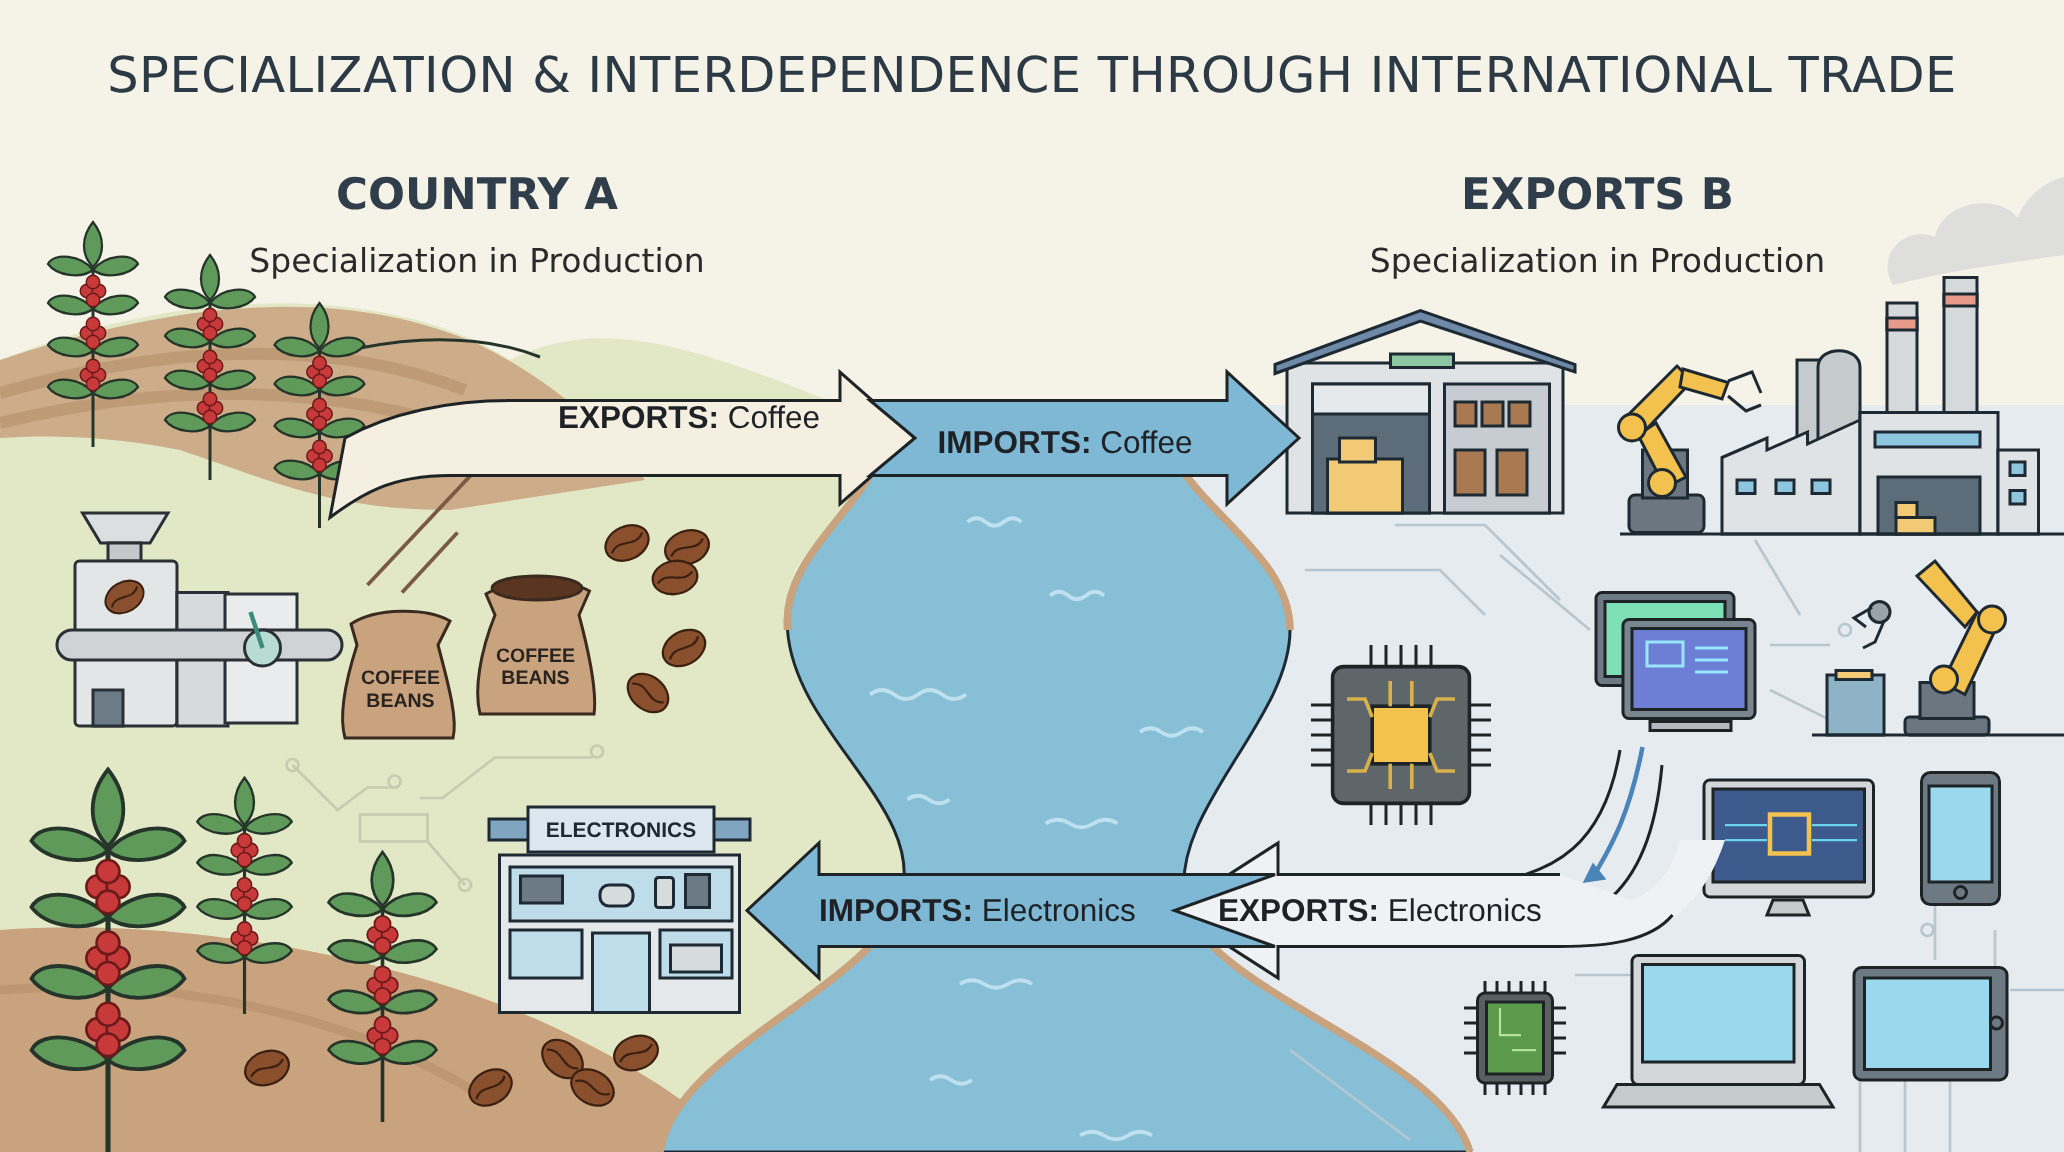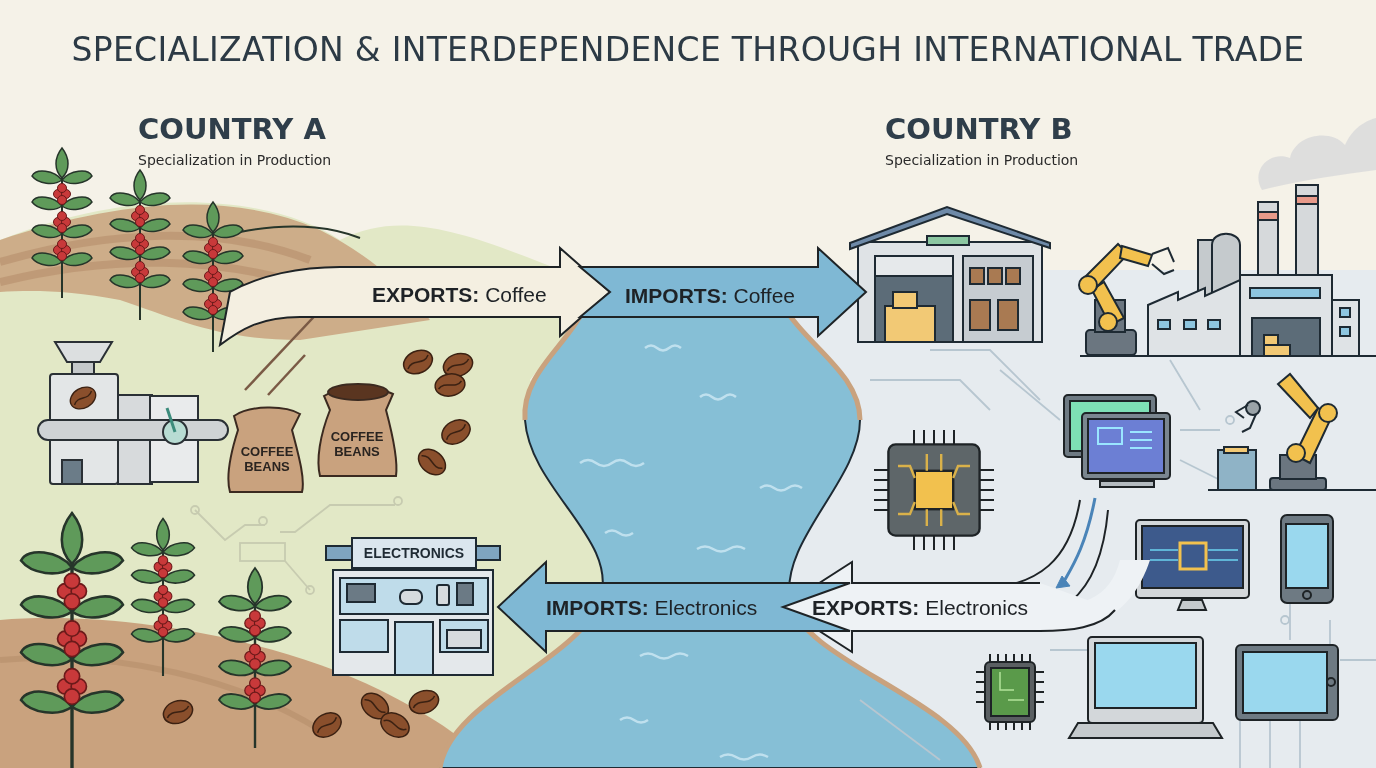--- a/index.html
+++ b/index.html
@@ -1,22 +1,22 @@
 <!DOCTYPE html>
 <html><head>
 <meta charset="utf-8">
 <style>
   html, body { margin: 0; padding: 0; }
   body { width: 1376px; height: 768px; overflow: hidden; background: #f5f2e8; font-family: "Liberation Sans", "DejaVu Sans", sans-serif; }
   #stage { position: relative; width: 1160px; height: 768px; }
   #stage svg.bg { position: absolute; left: 0; top: 0; }
   .title { position: absolute; left: 0; top: 30px; width: 1376px; text-align: center; font-family: "DejaVu Sans", sans-serif; font-size: 33px; color: #2c3a45; letter-spacing: 0.3px; font-weight: normal; }
-  .country { position: absolute; text-align: left; width: 360px; }
+  .country { position: absolute; text-align: center; width: 360px; }
   .country .name { font-family: "DejaVu Sans", sans-serif; font-weight: bold; font-size: 29px; color: #2f3e4a; }
-  .country .sub { font-family: "DejaVu Sans", sans-serif; font-size: 14px; color: #2a2a2a; margin-top: 6px; }
+  .country .sub { font-family: "DejaVu Sans", sans-serif; font-size: 22px; color: #2a2a2a; margin-top: 16px; }
   .arrow-label { position: absolute; font-family: "Liberation Sans", sans-serif; font-size: 21px; color: #1e2226; white-space: nowrap; }
   .arrow-label b { font-weight: bold; }
   .sack-label { position: absolute; font-family: "Liberation Sans", sans-serif; font-weight: bold; font-size: 13px; color: #2a2420; text-align: center; line-height: 15px; width: 70px; }
   .store-sign { position: absolute; font-family: "Liberation Sans", sans-serif; font-weight: bold; font-size: 14px; color: #1e2a33; text-align: center; width: 120px; }
 </style>
 </head>
 <body>
 
 <div id="stage">
 
@@ -342,25 +342,25 @@
 </svg>
 
 <div class="title">SPECIALIZATION &amp; INTERDEPENDENCE THROUGH INTERNATIONAL TRADE</div>
 
 <div class="country" style="left:138px; top:112px;">
   <div class="name">COUNTRY A</div>
   <div class="sub">Specialization in Production</div>
 </div>
 
 <div class="country" style="left:885px; top:112px;">
-  <div class="name">COUNTRY B</div>
+  <div class="name">EXPORTS B</div>
   <div class="sub">Specialization in Production</div>
 </div>
 
-<div class="arrow-label" style="left:372px; top:283px;text-align:center;">
+<div class="arrow-label" style="left:372px; top:267px;text-align:center;">
   <b>EXPORTS:</b>
   <span>Coffee</span>
 </div>
 <div class="arrow-label" style="left:625px; top:284px;">
   <b>IMPORTS:</b>
   <span>Coffee</span>
 </div>
 <div class="arrow-label" style="left:812px; top:596px;">
   <b>EXPORTS:</b>
   <span>Electronics</span>

